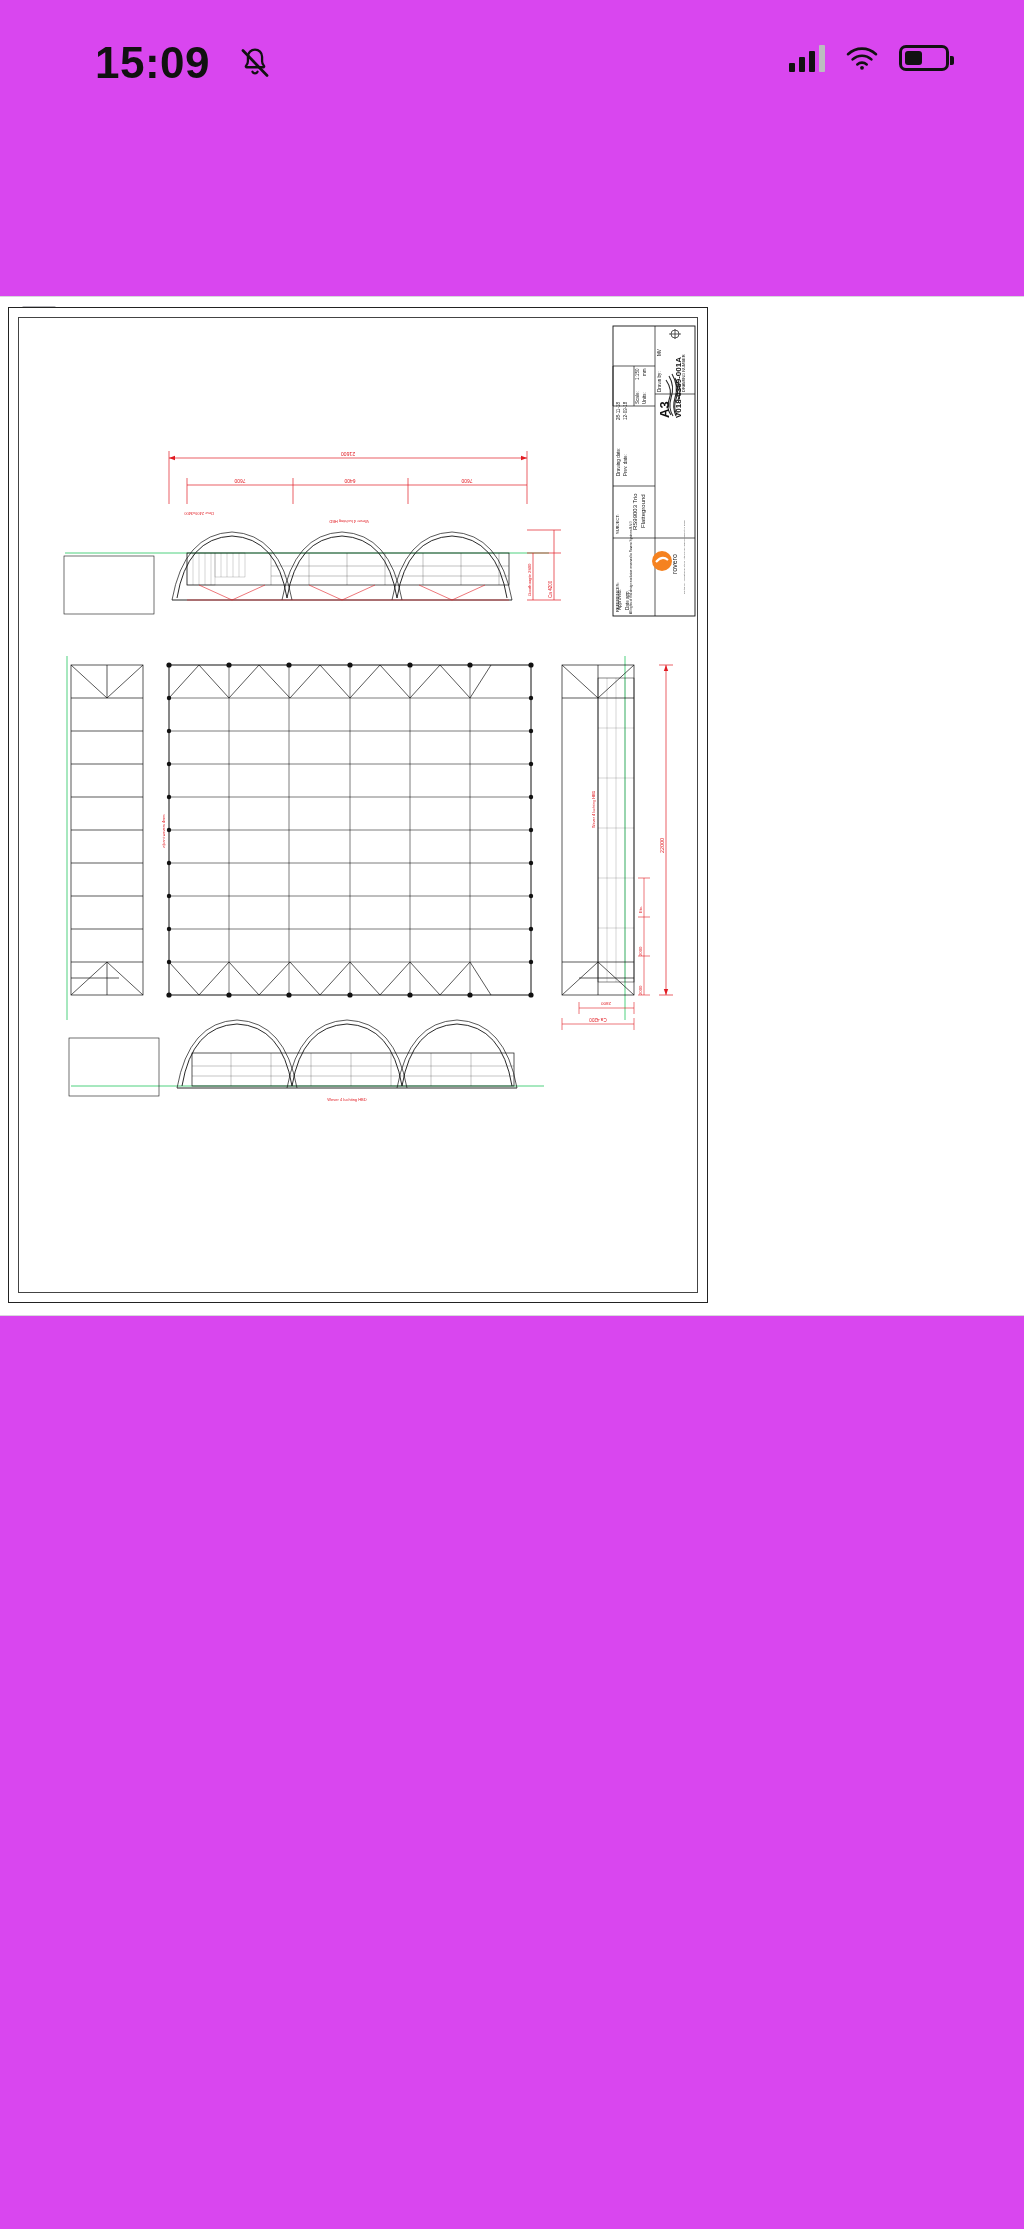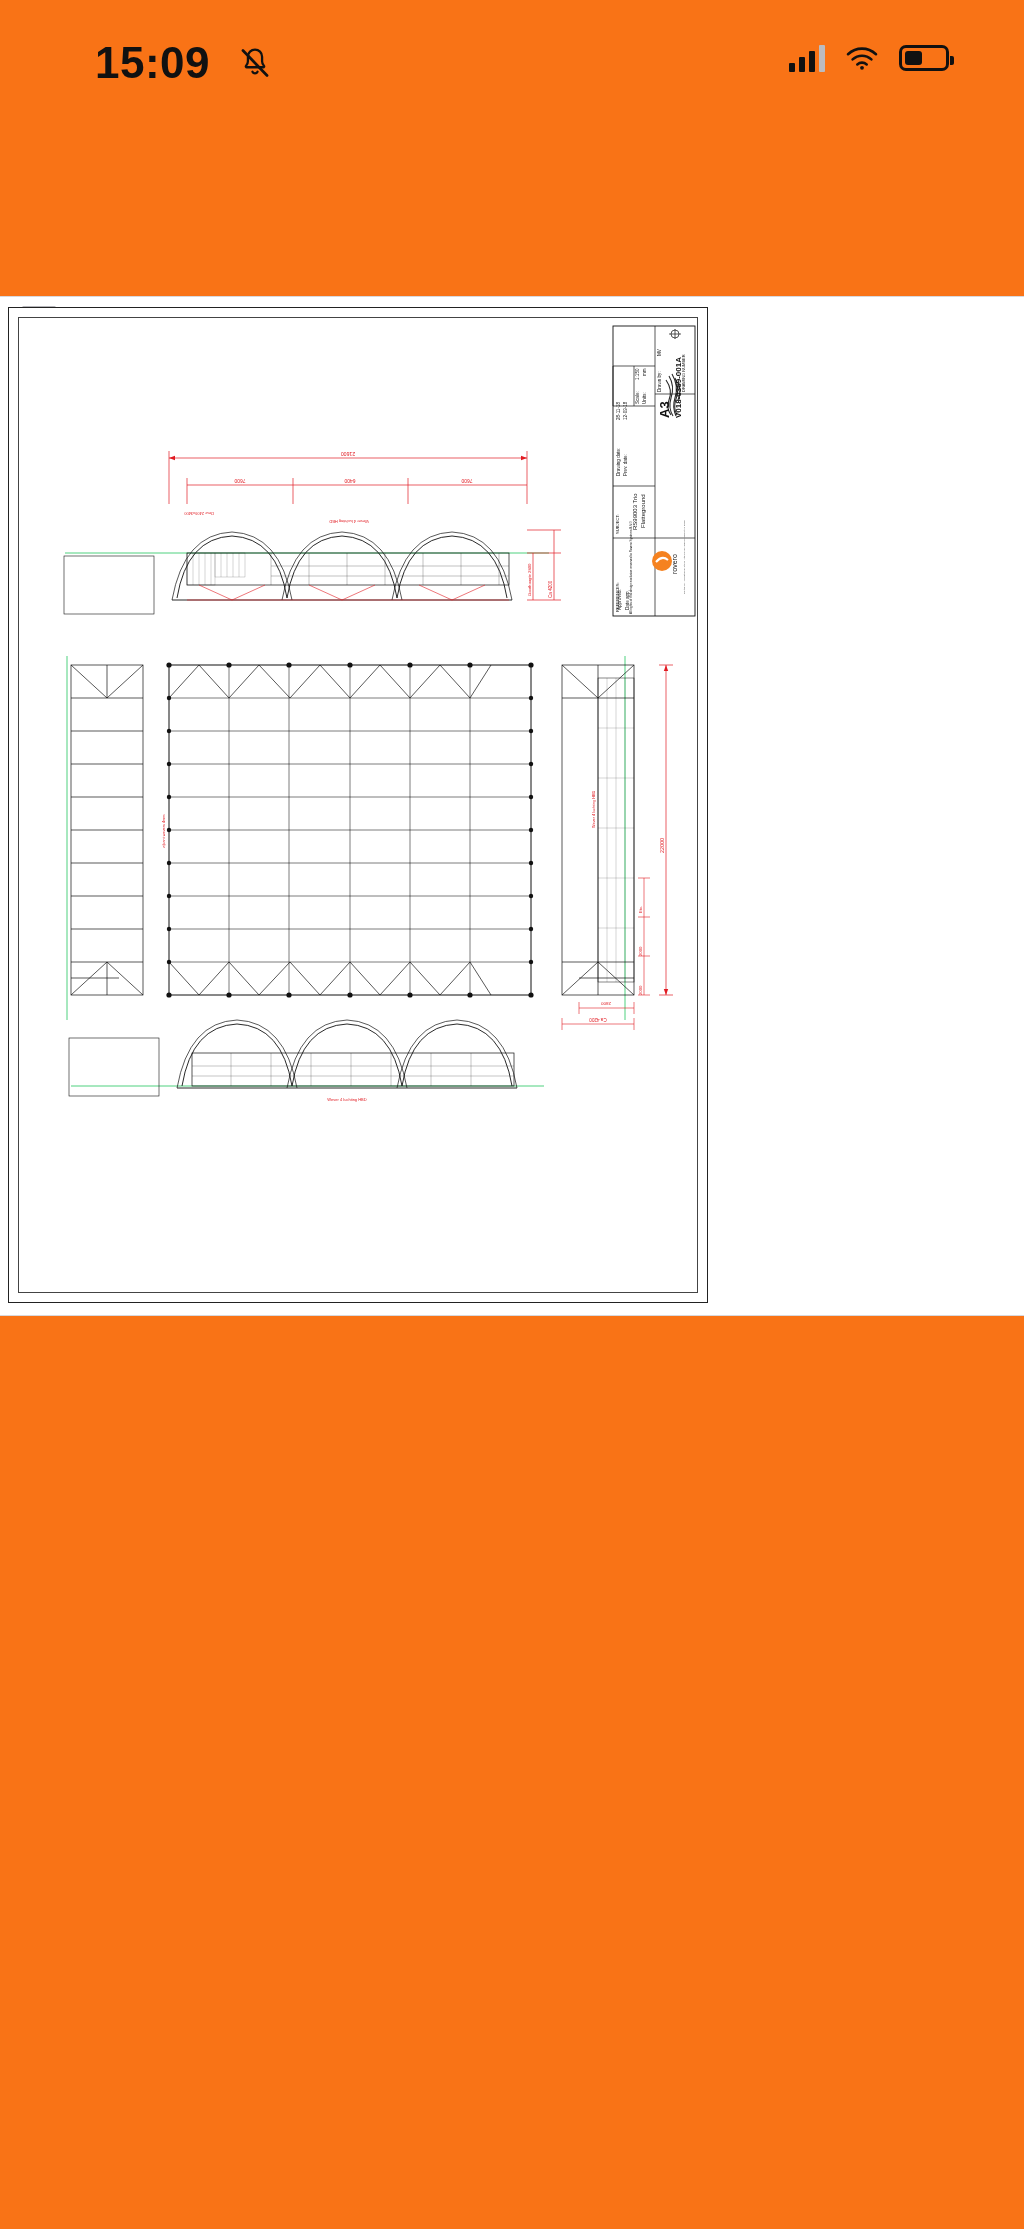--- a/index.html
+++ b/index.html
@@ -8,21 +8,21 @@
     background: #f2f2f4;
     width: 1024px;
     height: 2229px;
     font-family: "Liberation Sans", sans-serif;
     overflow: hidden;
   }
   .screen {
     position: relative;
     width: 1024px;
     height: 2229px;
-    background: #f97316;
+    background: #d946ef;
   }
 
   
   .statusbar {
     position: absolute;
     top: 0; left: 0;
     width: 1024px;
     height: 120px;
   }
   .status-time {

